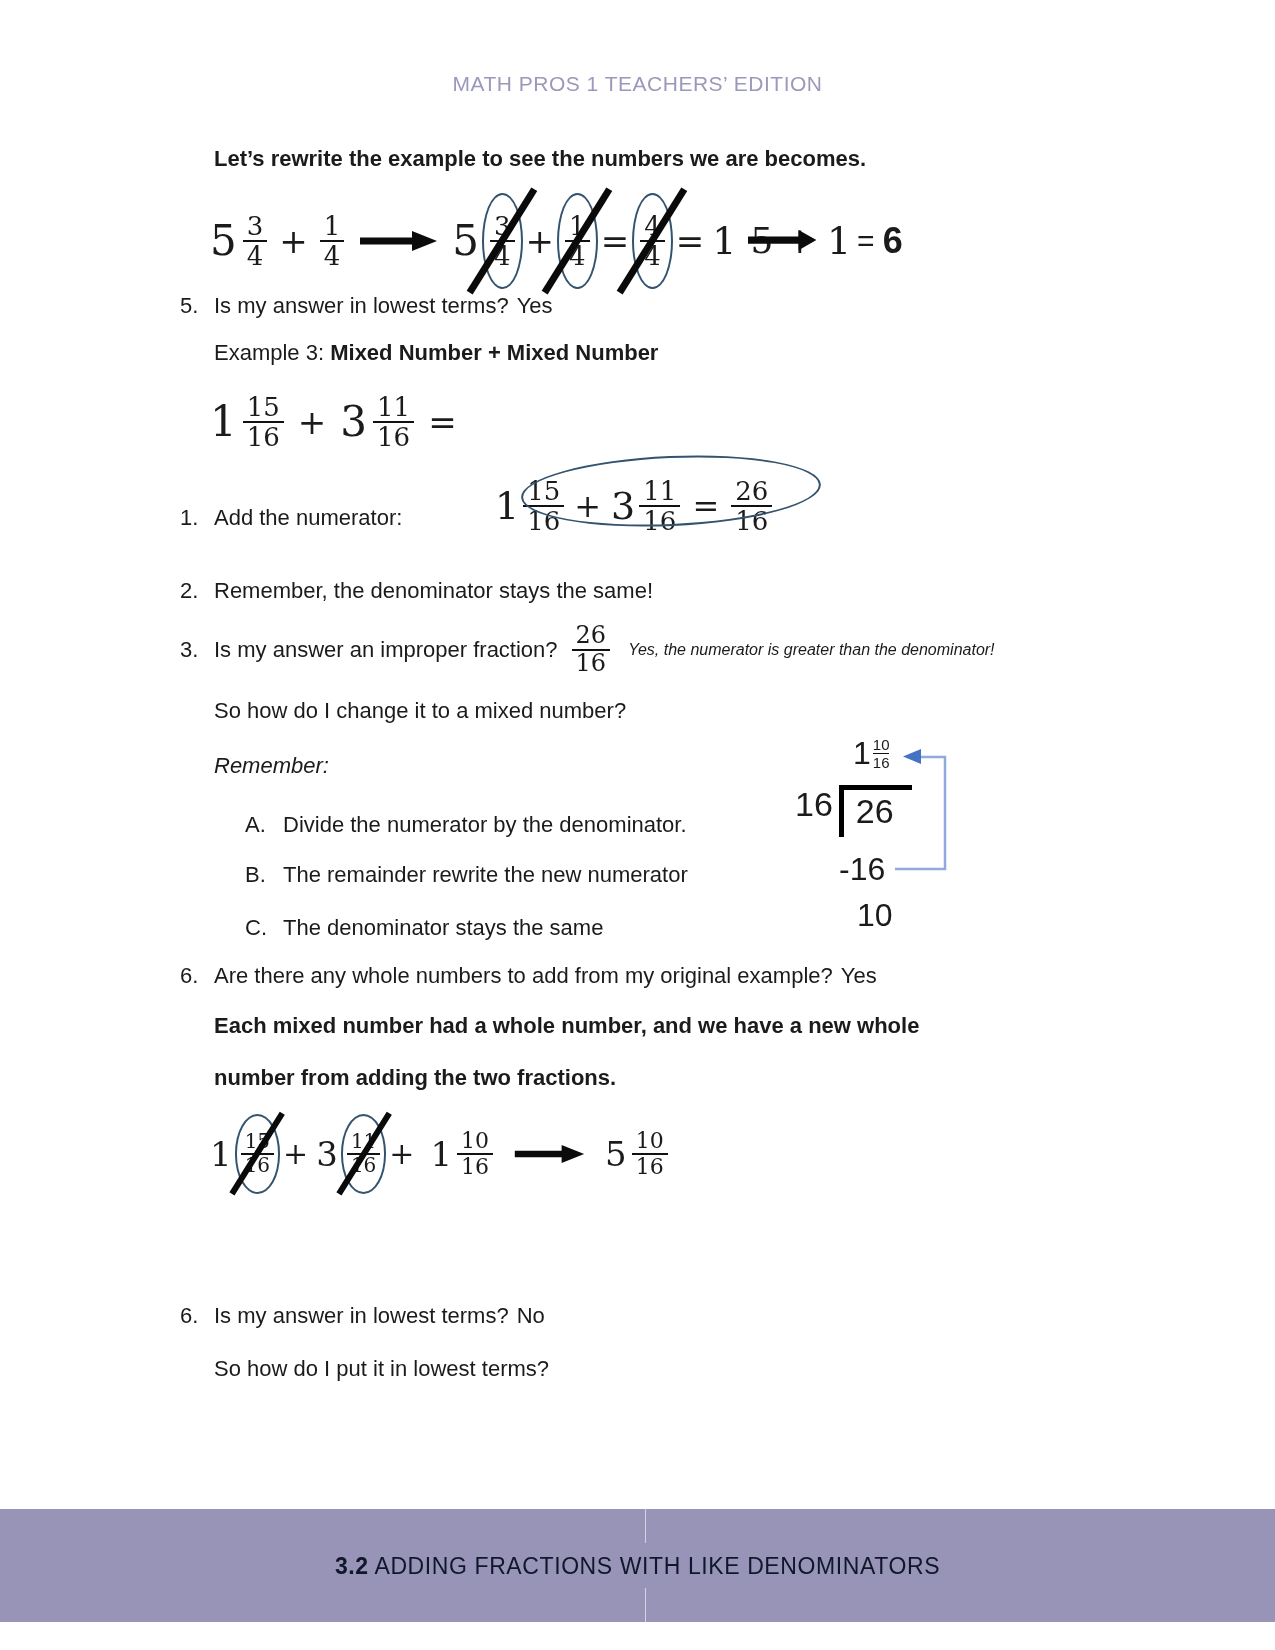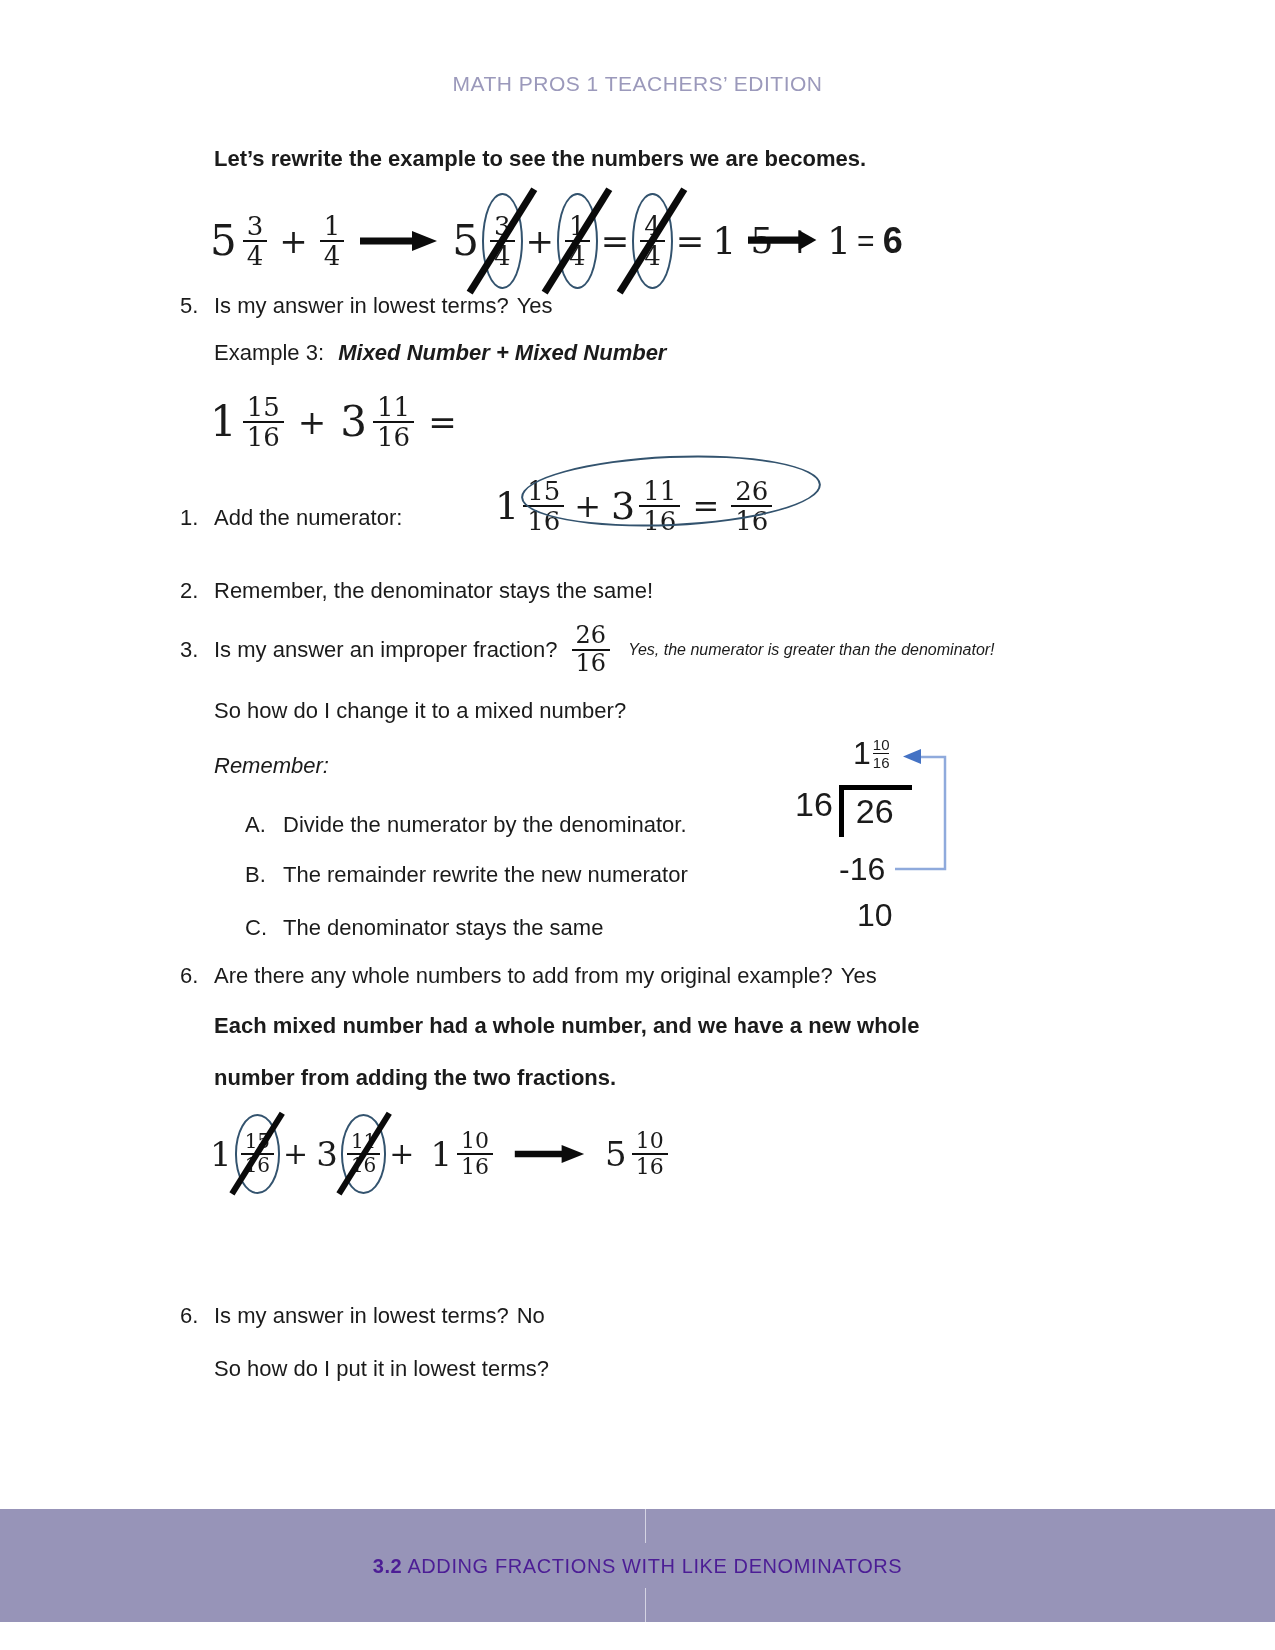--- a/index.html
+++ b/index.html
@@ -4,21 +4,21 @@
 <style>
   html,body{margin:0;padding:0;background:#ffffff;}
   .page{position:relative;width:1275px;height:1650px;background:#ffffff;overflow:hidden;
         font-family:"Liberation Sans",sans-serif;color:#1b1b1b;}
   .abs{position:absolute;}
 
   
   .hdr{left:0;right:0;top:72px;text-align:center;font-size:21px;letter-spacing:.5px;color:#9b99bb;}
   .body22{font-size:22px;}
   .bold{font-weight:bold;}
-  .bi{font-weight:bold;font-style:italic;margin-left:8px;}
+  .bi{font-weight:bold;}
   .lrow{display:flex;align-items:baseline;font-size:22px;}
   .lnum{flex:0 0 34px;}
   .ans{font-weight:normal;margin-left:8px;}
   .note{font-style:italic;font-size:16px;margin-left:18px;white-space:nowrap;}
 
   
   .mw{font-family:"DejaVu Serif",serif;line-height:1;}
   .fs42{font-size:42px;} .fs38{font-size:38px;} .fs36{font-size:36px;}
   .fs34{font-size:34px;} .fs32{font-size:32px;} .fs30{font-size:30px;}
   .fr{display:inline-block;text-align:center;font-family:"DejaVu Serif",serif;line-height:1.08;vertical-align:middle;}
@@ -55,21 +55,21 @@
   .ldiv .divrow{position:absolute;left:2px;top:52px;display:flex;align-items:flex-start;font-size:34px;}
   .ldiv .bracket{display:inline-block;border-left:5px solid #000;border-top:5px solid #000;
                  padding:2px 18px 6px 12px;margin-left:6px;}
   .ldiv .sub{position:absolute;left:46px;top:118px;font-size:32px;}
   .ldiv .rem{position:absolute;left:64px;top:164px;font-size:32px;}
   .ldiv svg{position:absolute;left:0;top:0;}
 
   
   .footer{left:0;top:1509px;width:1275px;height:113px;background:#9794b8;}
   .footer-text{position:absolute;left:0;right:0;top:50%;transform:translateY(-50%);
-               text-align:center;color:#4c1d95;font-size:20px;letter-spacing:.6px;}
+               text-align:center;color:#0f172a;font-size:23px;letter-spacing:.6px;}
   .fline{position:absolute;left:645px;width:1px;background:rgba(255,255,255,.6);}
 </style>
 </head>
 <body>
 
 <div class="page">
 
   <div class="abs hdr">MATH PROS 1 TEACHERS’ EDITION</div>
 
   <div class="abs body22 bold" style="left:214px;top:146px;">Let’s rewrite the example to see the numbers we are becomes.</div>

